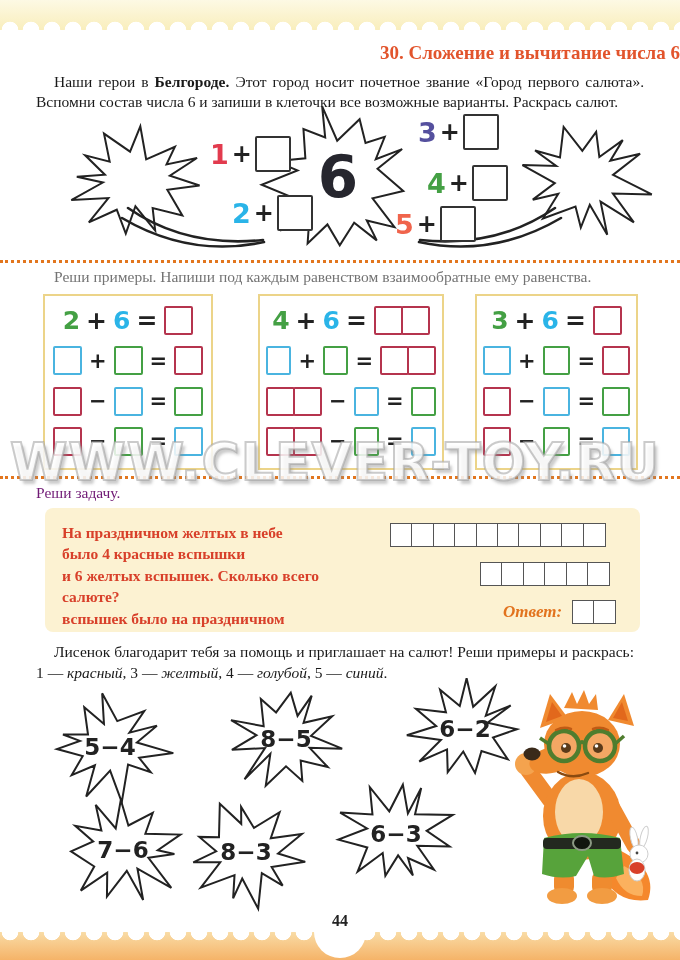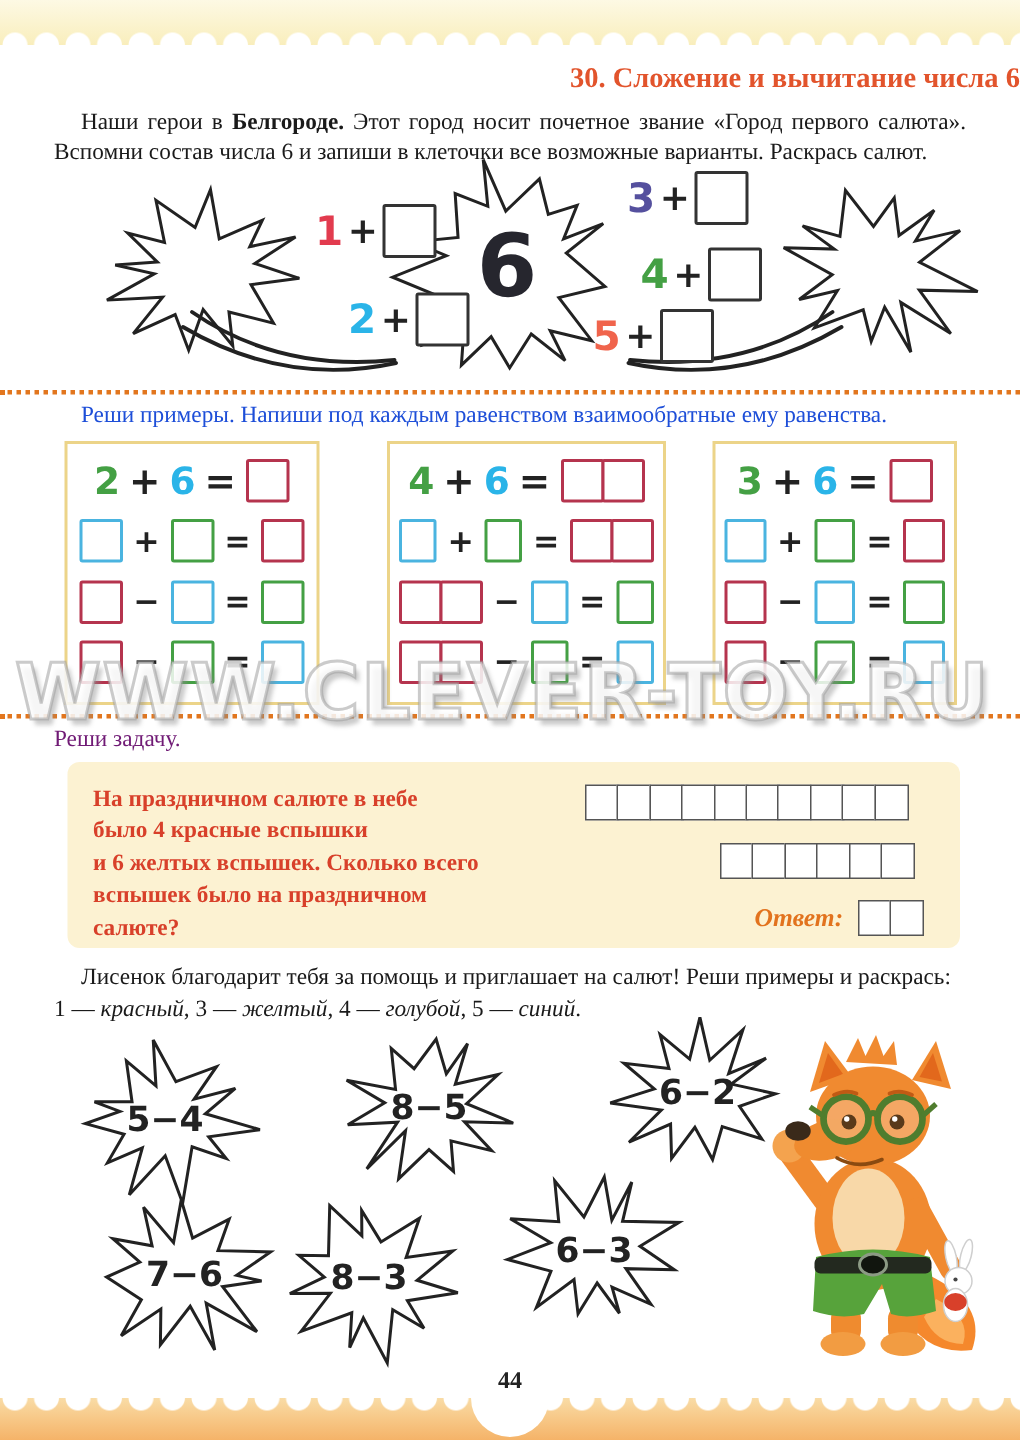--- a/index.html
+++ b/index.html
@@ -18,21 +18,21 @@
   .page-num-notch{left:314px;top:906px;width:52px;height:52px;border-radius:50%;background:#fff;}
   .page-num{left:314px;top:912px;width:52px;text-align:center;font-weight:bold;
     font-size:16px;color:#222;}
 
   
   .title{left:0;top:42px;width:680px;text-align:right;font-weight:bold;
     font-size:19px;color:var(--c-title);}
   .intro{left:36px;top:72px;width:608px;font-size:15.5px;line-height:1.32;
     text-align:justify;color:#1a1a1a;text-indent:18px;}
   .intro .city{font-weight:bold;}
-  .instr{left:36px;top:268px;width:608px;font-size:15.5px;color:#1d4ed8;text-indent:18px;}
+  .instr{left:36px;top:268px;width:608px;font-size:15.5px;color:#737373;text-indent:18px;}
   .instr3{left:36px;top:642px;width:612px;font-size:15.5px;line-height:1.35;color:#1a1a1a;}
   .instr3 .l1{text-indent:18px;}
   .instr3 .it{font-style:italic;}
   .task-label{left:36px;top:484px;font-size:15.5px;color:#701a75;}
 
   
   .dotsep{left:0;width:680px;height:0;border-top:3px dotted var(--c-dots);}
 
   
   svg.star{overflow:visible;}
@@ -259,25 +259,25 @@
       <span class="sign">=</span>
     <span class="sq blue"></span>
   </div>
 </div>
 
 <div class="abs dotsep" style="top:476px;"></div>
 <div class="abs task-label">Реши задачу.</div>
 
 <div class="abs taskbox">
   <div class="abs tasktext" style="left:17px;top:14px;">
-    <div>На праздничном салюте в небе</div>
+    <div>На праздничном желтых в небе</div>
     <div>было 4 красные вспышки</div>
     <div>и 6 желтых вспышек. Сколько всего</div>
+    <div>салюте?</div>
     <div>вспышек было на праздничном</div>
-    <div>салюте?</div>
   </div>
   <div class="abs cellrow" style="left:345px;top:15px;">
       <span class="tcell"></span>
       <span class="tcell"></span>
       <span class="tcell"></span>
       <span class="tcell"></span>
       <span class="tcell"></span>
       <span class="tcell"></span>
       <span class="tcell"></span>
       <span class="tcell"></span>

